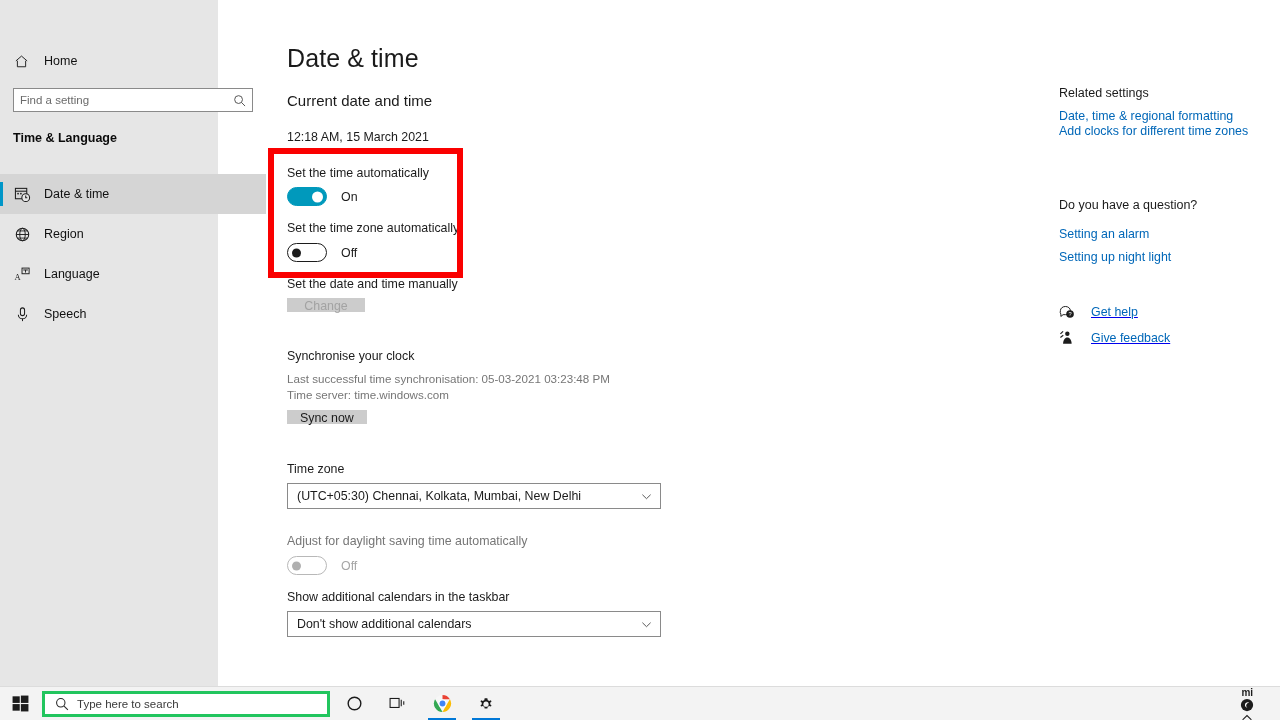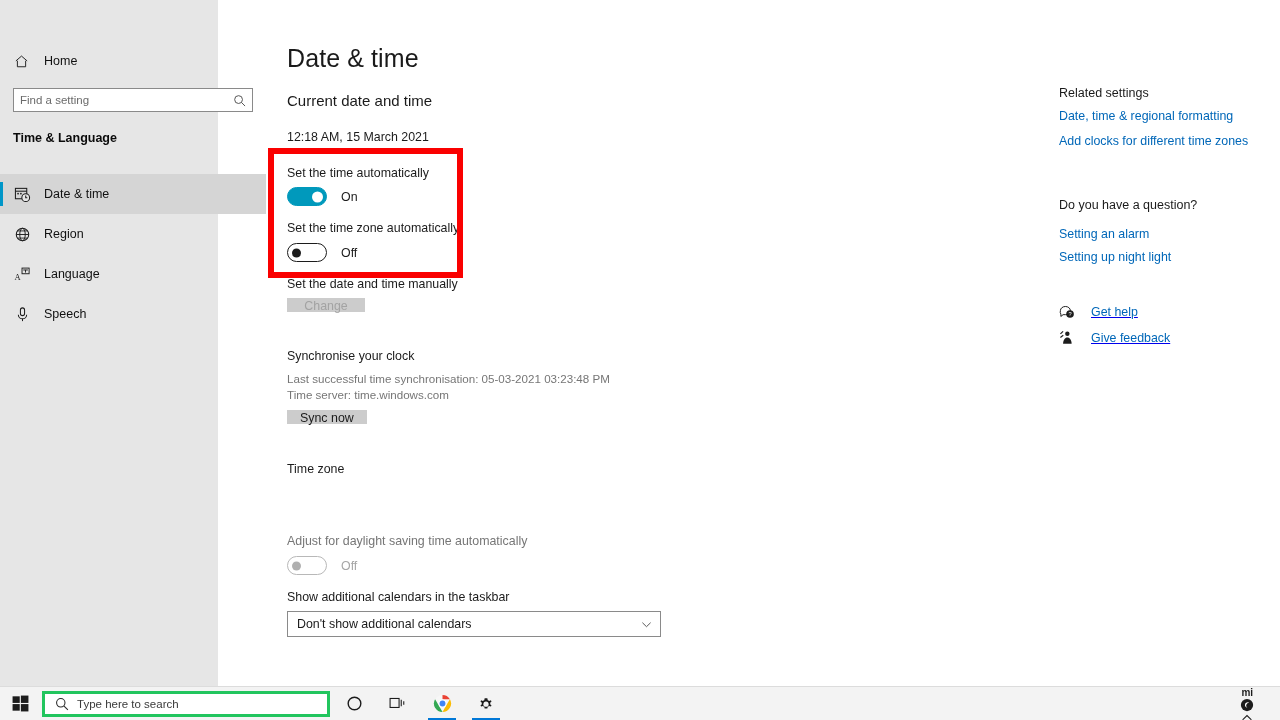--- a/index.html
+++ b/index.html
@@ -383,20 +383,28 @@
 
     <div class="body-txt" style="top:277px">Set the date and time manually</div>
     <button class="btn disabled" style="top:298px" disabled="">Change</button>
 
     <div class="body-txt" style="top:349px">Synchronise your clock</div>
     <div class="body-txt muted" style="top:372px;font-size:11.6px">Last successful time synchronisation: 05-03-2021 03:23:48 PM</div>
     <div class="body-txt muted" style="top:388px;font-size:11.6px">Time server: time.windows.com</div>
     <button class="btn" style="top:410px">Sync now</button>
 
     <div class="body-txt" style="top:462px">Time zone</div>
+    <div class="sel" style="top:483px">
+      <span>(UTC+05:30) Chennai, Kolkata, Mumbai, New Delhi</span>
+      <span class="chev">
+        <svg width="11" height="11" viewBox="0 0 12 12">
+            <path d="M1.5 4 L6 8.4 L10.5 4" fill="none" stroke="currentColor" stroke-width="1"></path>
+          </svg>
+      </span>
+    </div>
 
     <div class="body-txt muted" style="top:534px">Adjust for daylight saving time automatically</div>
     <div class="toggle-row" style="top:556px">
       <span class="sw disabled">
           <span class="knob"></span>
         </span>
       <span class="sw-label muted">Off</span>
     </div>
 
     <div class="body-txt" style="top:590px">Show additional calendars in the taskbar</div>
@@ -405,21 +413,21 @@
       <span class="chev">
         <svg width="11" height="11" viewBox="0 0 12 12">
             <path d="M1.5 4 L6 8.4 L10.5 4" fill="none" stroke="currentColor" stroke-width="1"></path>
           </svg>
       </span>
     </div>
 
     <div class="rail">
       <div class="rail-head" style="top:86px">Related settings</div>
       <a class="rail-link" style="top:109px" href="#">Date, time &amp; regional formatting</a>
-      <a class="rail-link" style="top:134px" href="#">Add clocks for different time zones</a>
+      <a class="rail-link" style="top:124px" href="#">Add clocks for different time zones</a>
 
       <div class="rail-head" style="top:198px">Do you have a question?</div>
       <a class="rail-link" style="top:227px" href="#">Setting an alarm</a>
       <a class="rail-link" style="top:250px" href="#">Setting up night light</a>
 
       <a class="rail-ico-link" style="top:304px" href="#">
         <span class="ri">
           <svg width="16" height="16" viewBox="0 0 18 18">
             <path d="M1.6 7.4 a5.6 4.6 0 1 1 5.6 4.6 H4.6 L2.1 14 V11.4 a4.6 4.6 0 0 1 -0.5 -4" fill="none" stroke="currentColor" stroke-width="1.1"></path>
             <circle cx="12.4" cy="11.2" r="4.3" fill="currentColor"></circle>

